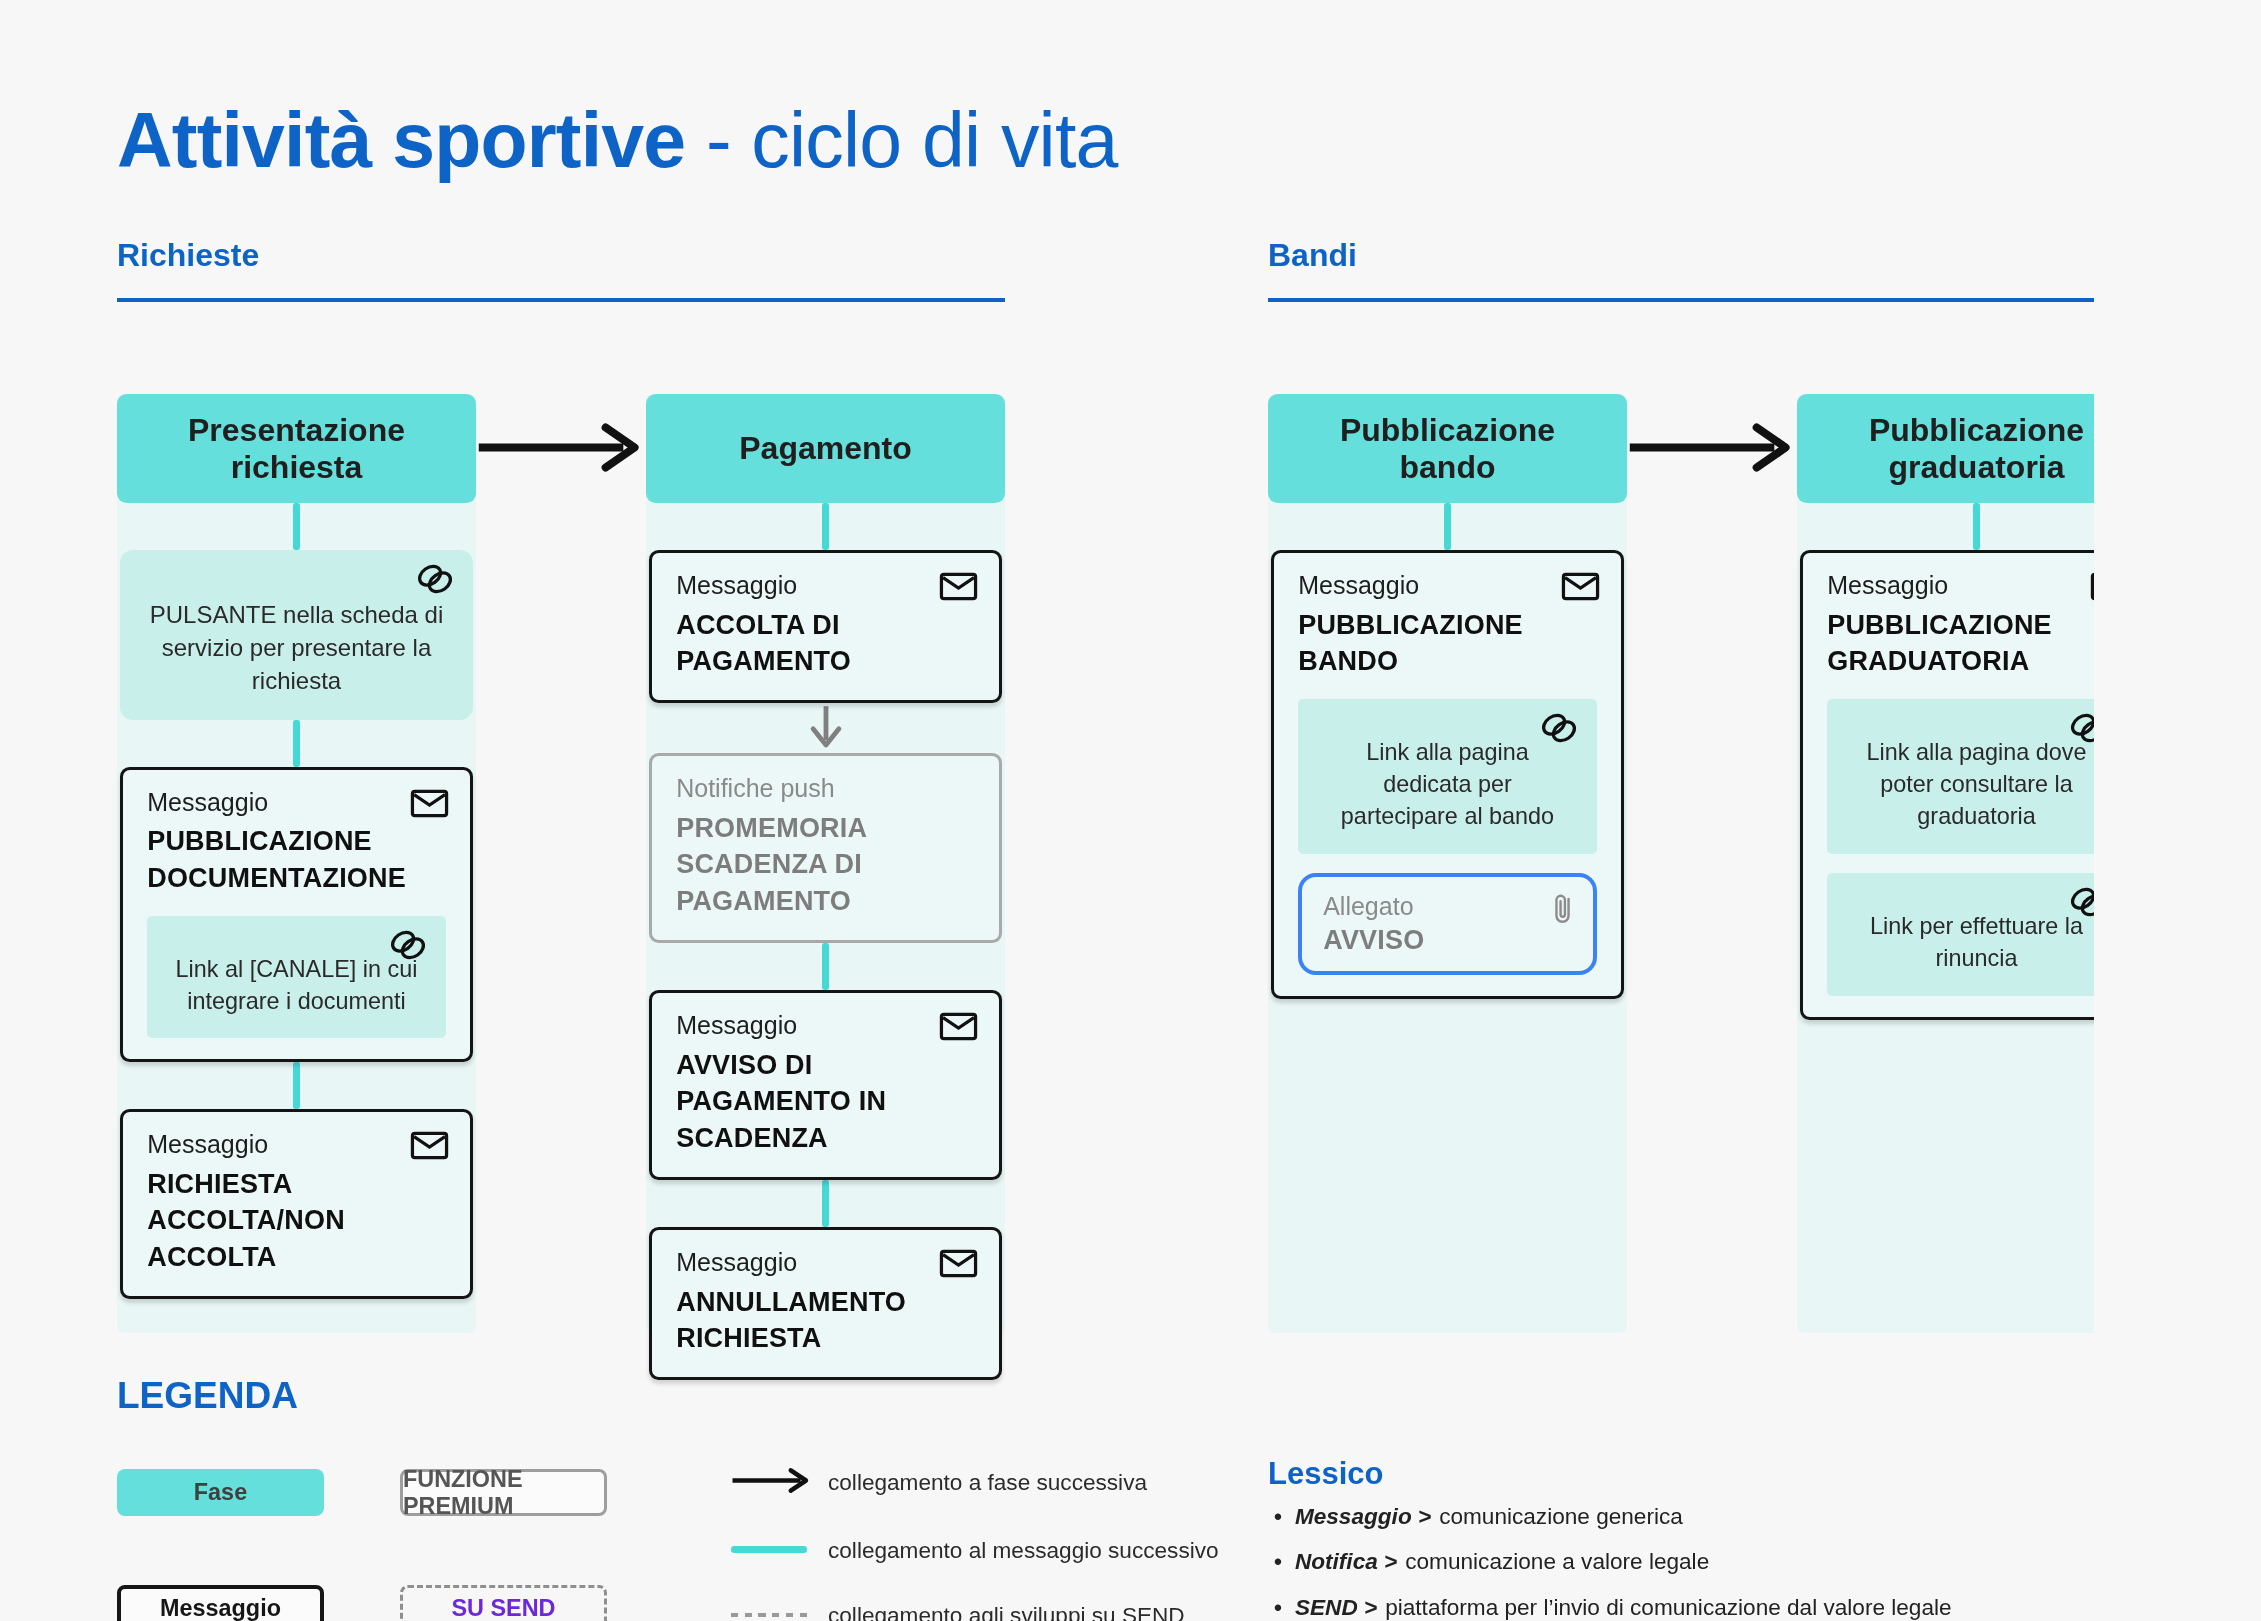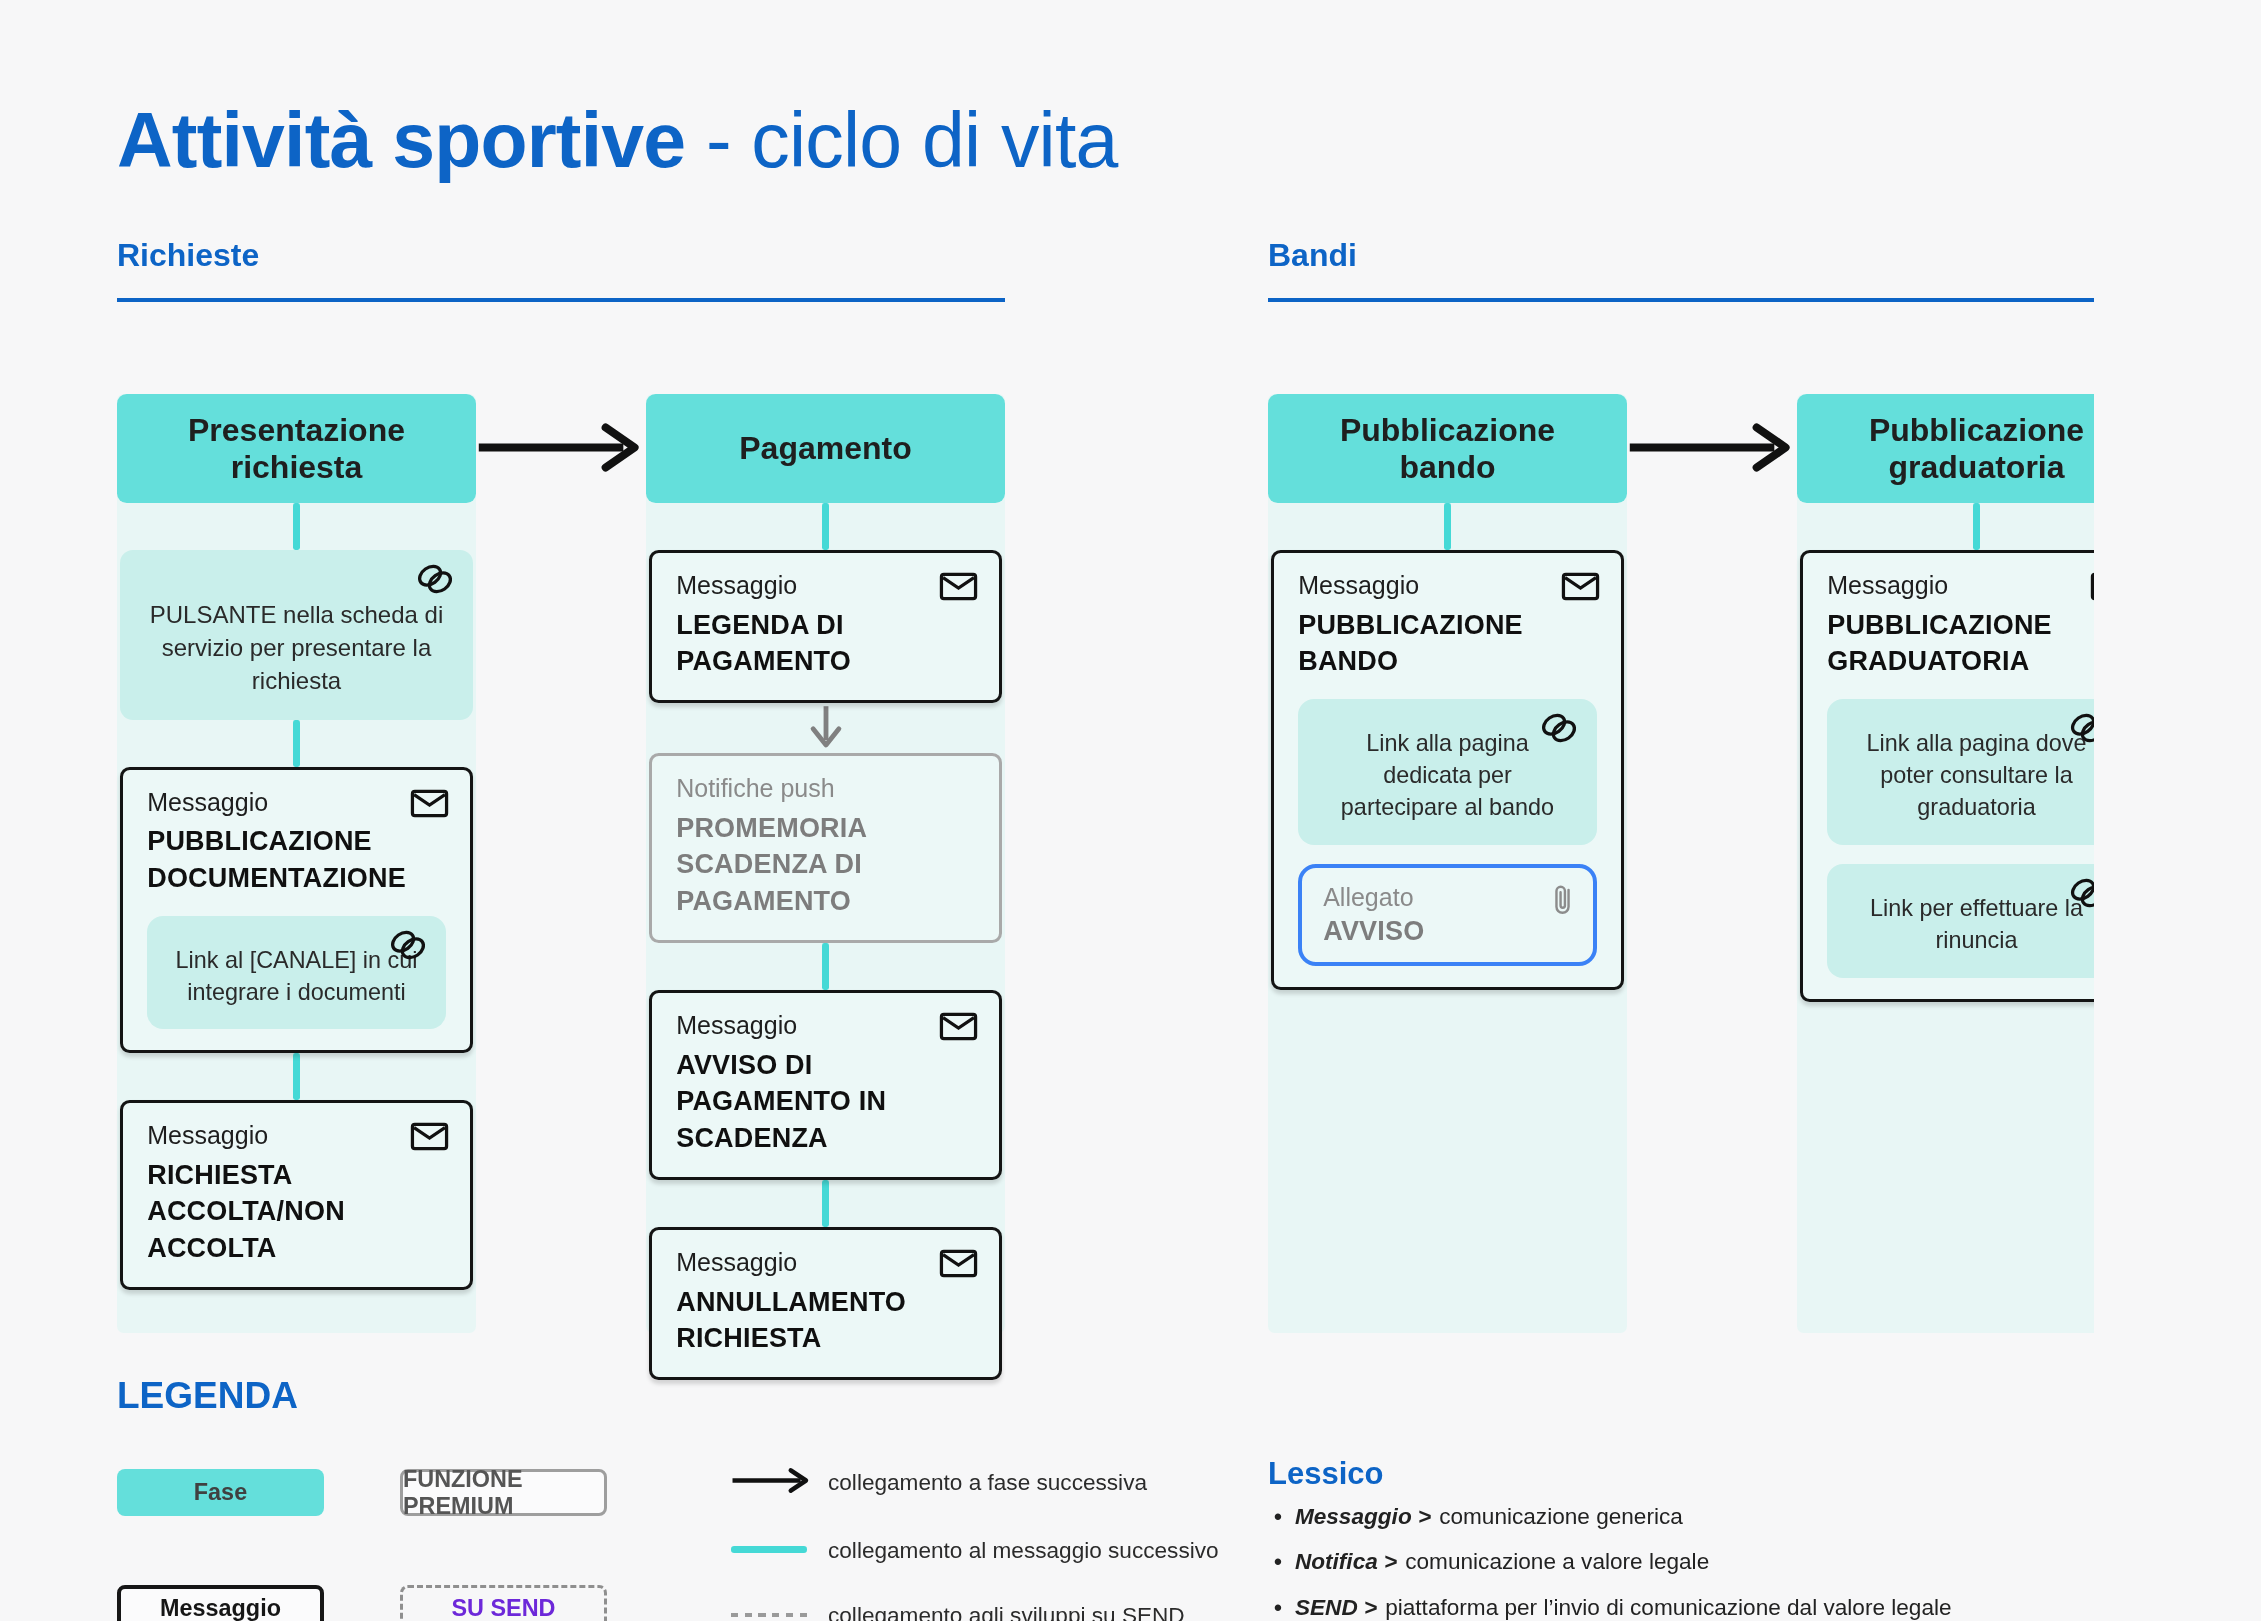--- a/index.html
+++ b/index.html
@@ -18,21 +18,21 @@
   
   .col{position:absolute;top:353px;height:939px;background:#e8f6f5;border-radius:6.5px;}
   .phase{height:109px;background:#64dfdb;border-radius:9.7px;display:flex;align-items:center;
          justify-content:center;text-align:center;font-size:32px;font-weight:700;color:#1f1f1f;
          line-height:1.15;padding:0 22.6px;box-sizing:border-box;}
   .conn{width:7.3px;height:47px;background:#45d9d6;margin:0 auto;border-radius:2.4px;}
 
   .linkbox{position:relative;margin:0 3.2px;background:#c9efeb;border-radius:13px;
            padding:48px 29px 22.6px;text-align:center;font-size:24px;line-height:1.38;color:#2a2a2a;
            box-sizing:border-box;}
-  .msg .linkbox{margin:19.4px 0 0;padding:28px 24px 21px;font-size:23.4px;border-radius:16px;}
+  .msg .linkbox{margin:19.4px 0 0;padding:37px 24px 21px;font-size:23.4px;border-radius:5px;}
   .linkbox + .linkbox{margin-top:19.4px;}
 
   .msg{position:relative;margin:0 3.2px;background:#ecf8f7;border:3.2px solid #141414;border-radius:9.7px;
        padding:18px 24px 21px;box-sizing:border-box;box-shadow:0 3.2px 4px rgba(0,0,0,0.15);}
   .msg-label{font-size:25px;color:#1d1d1d;}
   .msg-title{font-size:27px;font-weight:700;margin-top:6.5px;line-height:1.35;color:#101010;letter-spacing:0.2px;}
 
   .push{border-color:#a9a9a9;box-shadow:none;}
   .push .msg-label{color:#8a8a8a;}
   .push .msg-title{color:#7d7d7d;}
@@ -152,21 +152,21 @@
     <div class="msg">
       <span class="icon-env">
         <svg viewBox="0 0 24 18" width="100%" height="100%">
             <g fill="none" stroke="#111" stroke-width="2">
               <rect x="1.5" y="1.5" width="21" height="15" rx="1.5"></rect>
               <path d="M2.5 3.5 L12 10 L21.5 3.5"></path>
             </g>
           </svg>
       </span>
       <div class="msg-label">Messaggio</div>
-      <div class="msg-title">LEGENDA DI PAGAMENTO</div>
+      <div class="msg-title">ACCOLTA DI PAGAMENTO</div>
     </div>
 
     <svg class="send-arrow" viewBox="0 0 44 62">
       <line x1="22" y1="4" x2="22" y2="46" stroke="#808080" stroke-width="6"></line>
       <path d="M6 32 L22 52 L38 32" fill="none" stroke="#808080" stroke-width="6" stroke-linecap="round" stroke-linejoin="round"></path>
     </svg>
 
     <div class="msg push">
       <div class="msg-label">Notifiche push</div>
       <div class="msg-title">PROMEMORIA SCADENZA DI PAGAMENTO</div>

